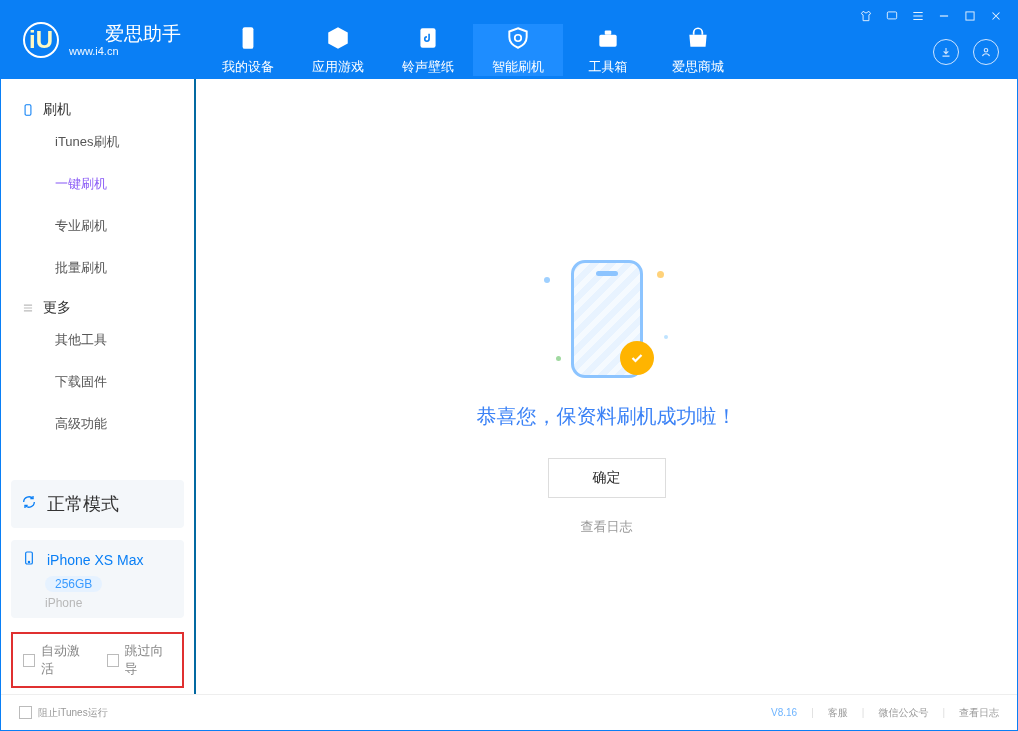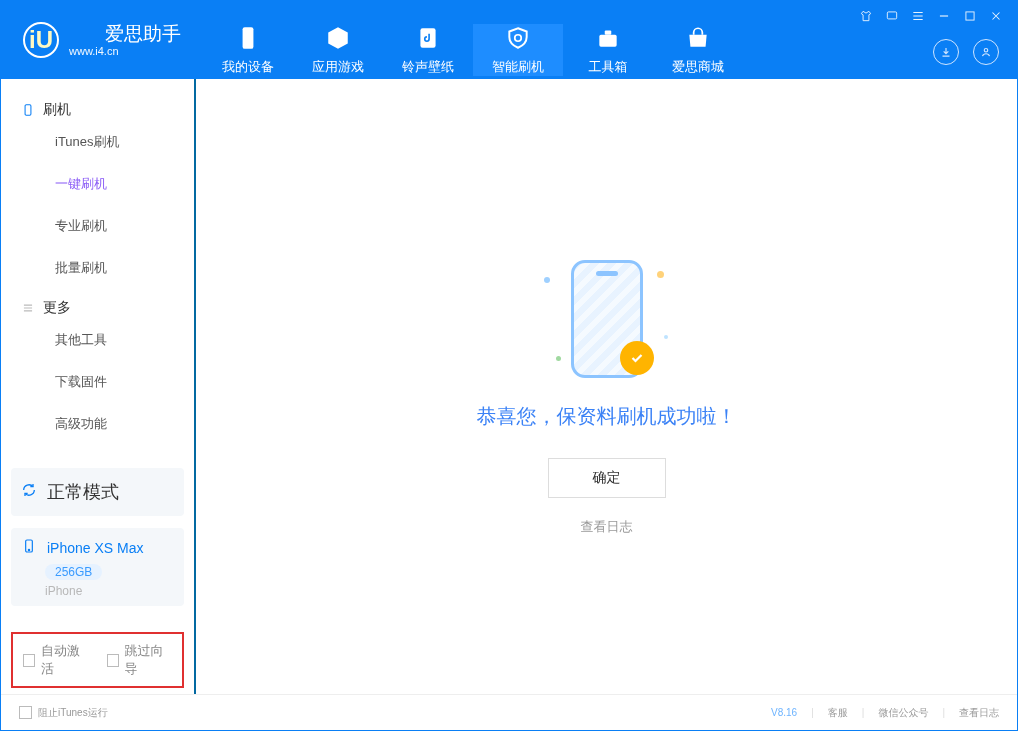--- a/index.html
+++ b/index.html
@@ -30,21 +30,21 @@
 
 .body { flex: 1; display: flex; min-height: 0; }
 .sidebar { width: 195px; border-right: 2px solid #0369a1; display: flex; flex-direction: column; }
 .side-scroll { flex: 1; overflow: auto; padding-top: 12px; }
 .side-group { padding: 10px 0 2px 20px; font-size: 14px; color: #333; display: flex; align-items: center; gap: 8px; }
 .side-group .gicon { width: 14px; height: 14px; display: inline-flex; align-items: center; justify-content: center; }
 .side-item { padding: 12px 0 12px 54px; font-size: 13px; color: #555; cursor: pointer; }
 .side-item.active { color: #8b5cf6; font-family: Liberation Serif, serif; }
 
 .side-status { background: #f4f7fa; margin: 8px 10px; border-radius: 4px; padding: 12px 10px; display: flex; align-items: center; gap: 10px; font-size: 18px; color: #333; }
-.device-box { background: #f4f7fa; margin: 4px 10px 20px 10px; border-radius: 4px; padding: 10px 10px 8px 10px; }
+.device-box { background: #f4f7fa; margin: 4px 10px 8px 10px; border-radius: 4px; padding: 10px 10px 8px 10px; }
 .dev-top { display: flex; align-items: center; gap: 10px; }
 .dev-name { color: #0a7ff5; font-weight: 500; font-size: 14px; }
 .dev-badge { display: inline-block; margin-top: 6px; background: #e6f2ff; color: #3a9bff; border-radius: 10px; padding: 1px 10px; font-size: 12px; margin-left: 24px; }
 .dev-type { color: #b8b8b8; font-size: 12px; margin-top: 4px; margin-left: 24px; }
 
 .highlight-box { border: 2px solid #e03030; margin: 6px 10px; padding: 8px 10px; display: flex; gap: 18px; font-size: 13px; color: #888; }
 .chk { display: flex; align-items: center; gap: 6px; cursor: pointer; }
 .chk .box { width: 13px; height: 13px; border: 1px solid #bbb; background: #fff; }
 
 

